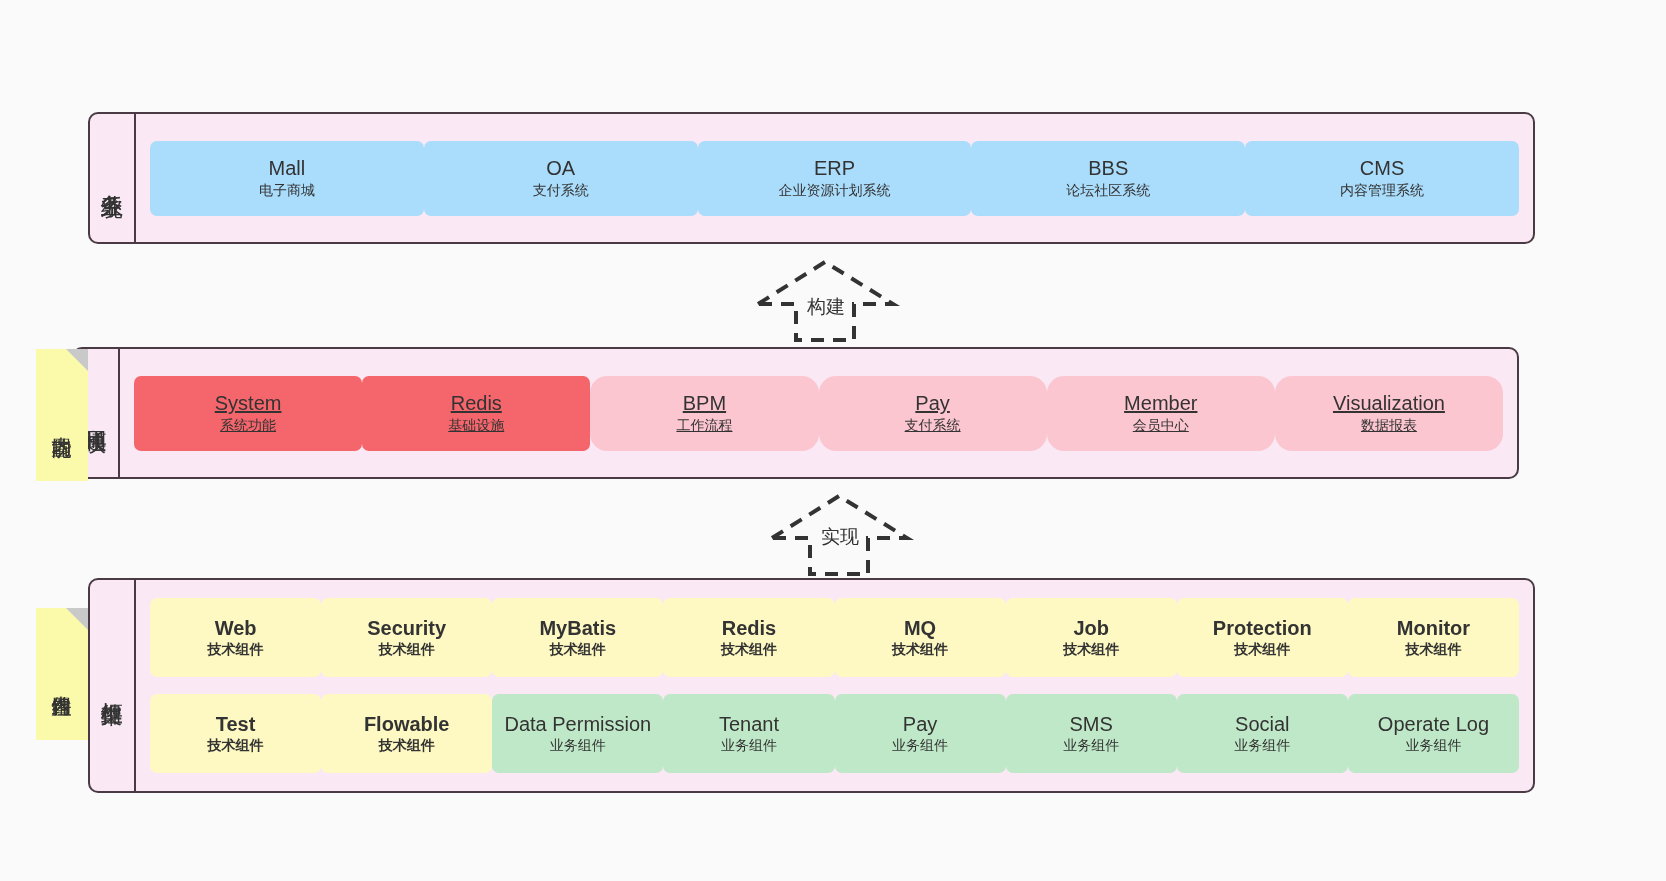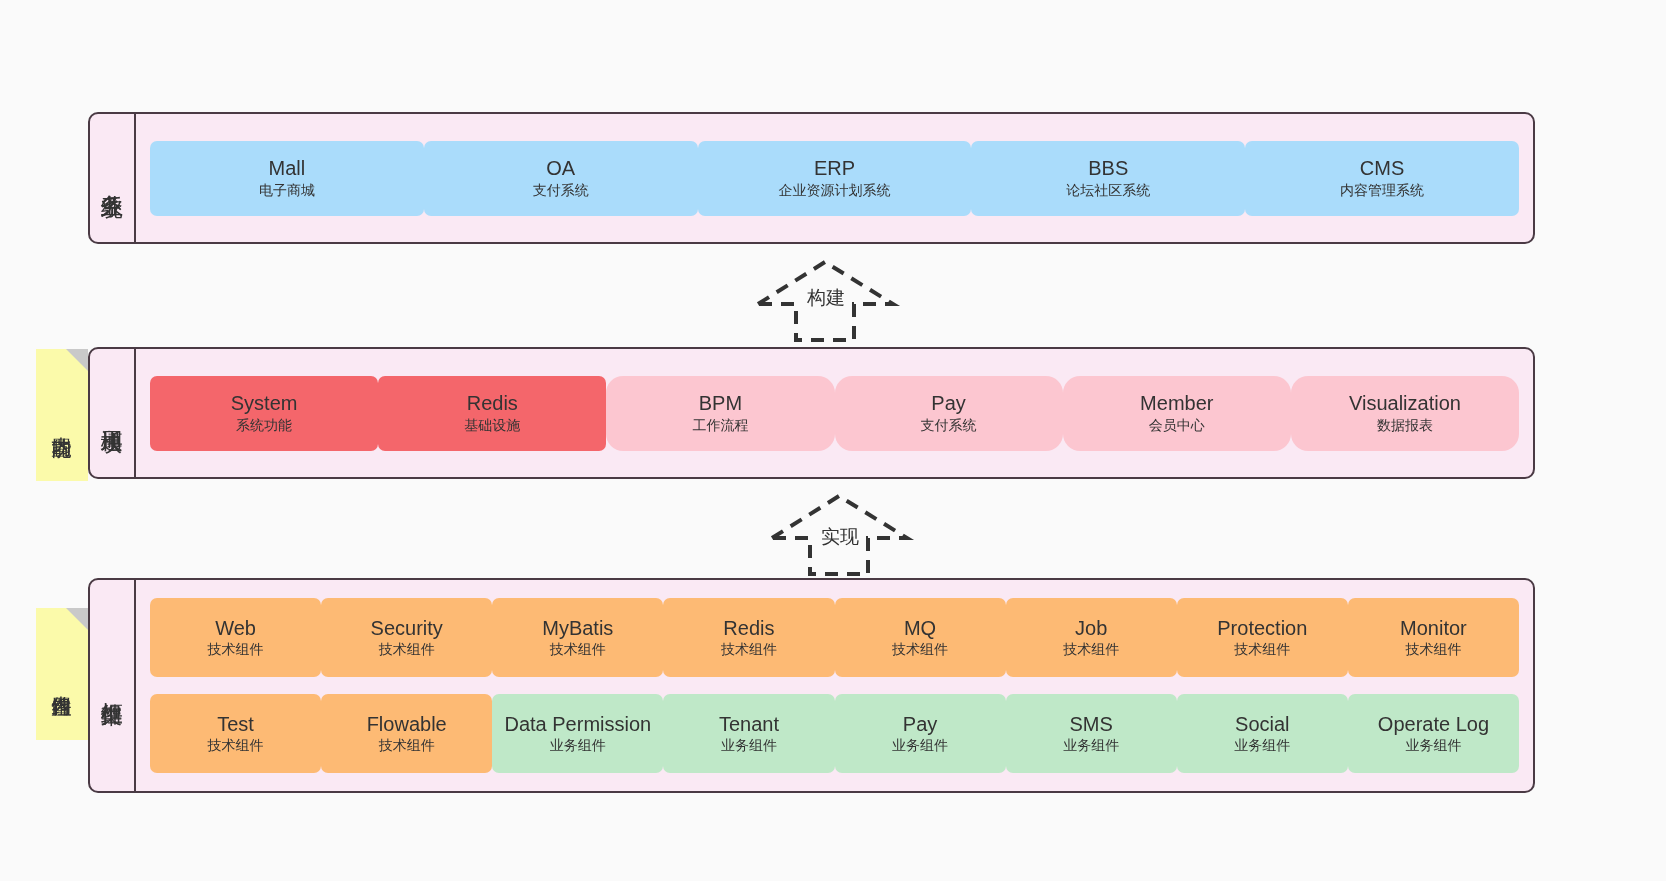--- a/index.html
+++ b/index.html
@@ -83,26 +83,26 @@
   }
   .card .t-cn {
     font-size: 14px;
     color: #333333;
   }
 
   
   .c-blue       { background: #aadcfb; }
   .c-red        { background: #f4666b; }
   .c-pink       { background: #fcc6d0; border-radius: 17px; }
-  .c-green      { background: #fdba74; }
+  .c-green      { background: #fef9c3; font-weight: bold; }
   .c-lightgreen { background: #bfe8c8; }
 
   
   #layer-business  { left: 88px;  top: 112px; width: 1447px; height: 132px; }
-  #layer-common    { left: 88px;  top: 347px; width: 1447px; height: 132px; }
+  #layer-common    { left: 72px;  top: 347px; width: 1447px; height: 132px; text-decoration: underline; }
   #layer-framework { left: 88px;  top: 578px; width: 1447px; height: 215px; }
 
   #layer-business .row  { height: 75px; }
   #layer-common .row    { height: 75px; }
   #layer-framework .row { height: 79px; }
 
   
   .note {
     position: absolute;
     box-sizing: border-box;
@@ -144,21 +144,21 @@
     font-size: 19px;
     color: #333333;
     white-space: nowrap;
     user-select: none;
     background: transparent;
   }
 
   #connector-build  { left: 753px; top: 256px; width: 145px; height: 88px; }
   #connector-impl   { left: 767px; top: 490px; width: 145px; height: 88px; }
 
-  #label-build { left: 807px; top: 285px; }
+  #label-build { left: 807px; top: 294px; }
   #label-impl  { left: 821px; top: 524px; }
 </style>
 </head>
 <body>
 
 <div id="canvas">
 
   <div class="layer" id="layer-business">
     <div class="layer-label">业务系统</div>
     <div class="layer-body">

